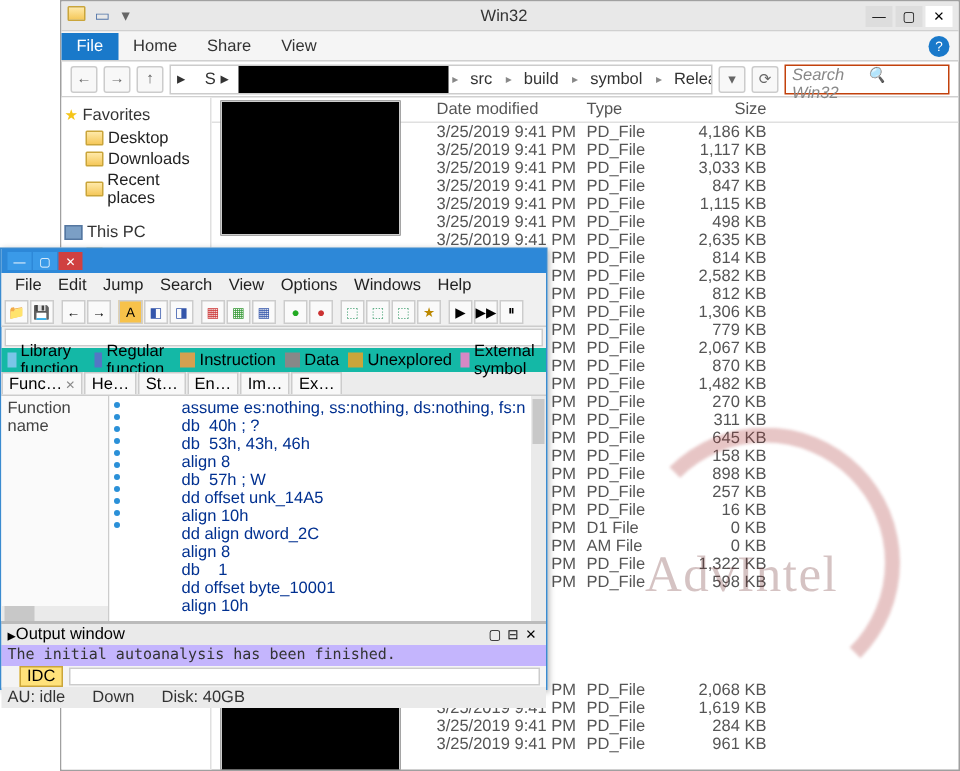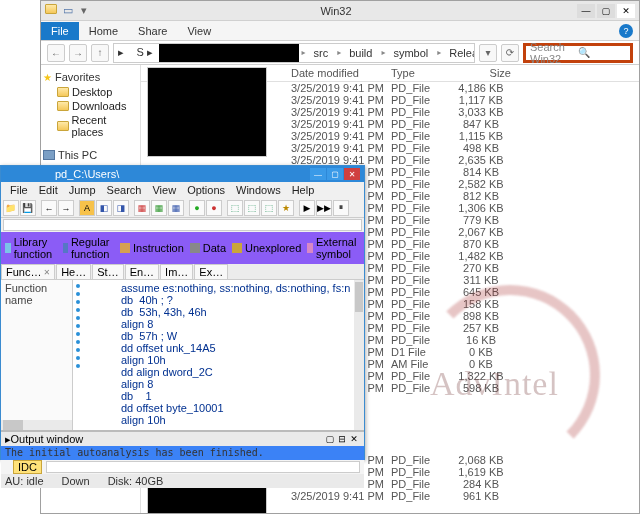--- a/index.html
+++ b/index.html
@@ -17,21 +17,21 @@
 .ribbon { height: 20px; background: #f5f5f5; display: flex; align-items: center; border-bottom: 1px solid #d0d0d0; }
 .ribbon-tab { padding: 3px 10px; color: #333; cursor: pointer; }
 .ribbon-tab.active { background: #1979ca; color: #fff; }
 .help-icon { margin-left: auto; margin-right: 6px; width: 14px; height: 14px; border-radius: 50%; background: #1979ca; color: #fff; text-align: center; line-height: 14px; font-size: 9px; }
 .navbar { height: 24px; display: flex; align-items: center; gap: 4px; padding: 2px 6px; border-bottom: 1px solid #d0d0d0; }
 .nav-btn { width: 18px; height: 18px; border: 1px solid #ccc; border-radius: 2px; display: flex; align-items: center; justify-content: center; font-size: 10px; color: #666; cursor: pointer; background: #f8f8f8; }
 .breadcrumb { flex: 1; height: 20px; border: 1px solid #ccc; display: flex; align-items: center; background: #fff; overflow: hidden; }
 .bc-redact { background: #000; height: 18px; flex: 0 0 140px; }
 .bc-seg { padding: 0 6px; color: #333; border-right: 1px solid transparent; white-space: nowrap; }
 .bc-arrow { color: #888; font-size: 8px; padding: 0 2px; }
-.search { width: 110px; height: 20px; border: 3px solid #c2410c; display: flex; align-items: center; padding: 0 4px; color: #888; }
+.search { width: 110px; height: 20px; border: 1px solid #c2410c; display: flex; padding: 0 4px; color: #888; font-style: italic; }
 .search span { flex: 1; }
 .mag { font-size: 10px; color: #999; }
 
 .body { display: flex; height: calc(100% - 64px); }
 .tree { width: 100px; border-right: 1px solid #e0e0e0; padding: 4px 2px; background: #fff; }
 .tree-group { margin-bottom: 8px; }
 .tree-head { color: #333; font-weight: 500; padding: 2px 0; display: flex; align-items: center; gap: 3px; }
 .tree-item { padding: 1px 0 1px 14px; color: #222; cursor: pointer; display: flex; align-items: center; gap: 3px; }
 .ticon { width: 12px; height: 10px; display: inline-block; }
 .star { color: #f5c518; font-size: 10px; }
@@ -42,41 +42,41 @@
 .cols { display: flex; color: #555; border-bottom: 1px solid #e0e0e0; padding: 2px 0; }
 .col-name { flex: 0 0 150px; padding-left: 8px; }
 .col-date { flex: 0 0 100px; }
 .col-type { flex: 0 0 60px; }
 .col-size { flex: 0 0 70px; text-align: right; padding-right: 10px; }
 .rows { position: relative; }
 .row { display: flex; align-items: center; height: 12px; color: #333; }
 .row .c-name { flex: 0 0 150px; padding-left: 8px; }
 .row .c-date { flex: 0 0 100px; color: #555; }
 .row .c-type { flex: 0 0 60px; color: #555; }
-.row .c-size { flex: 0 0 70px; text-align: center; color: #555; padding-right: 10px; }
+.row .c-size { flex: 0 0 70px; text-align: right; color: #555; padding-right: 10px; }
 .thumb-redact { position: absolute; left: 6px; top: 2px; width: 120px; height: 90px; background: #000; border: 1px solid #ccc; }
 .thumb-redact2 { position: absolute; left: 6px; top: 392px; width: 120px; height: 60px; background: #000; border: 1px solid #ccc; }
 
 .watermark { position: absolute; right: 19px; top: 260px; width: 220px; height: 140px; pointer-events: none; opacity: 0.28; }
 .watermark .ring { position: absolute; top: -40px; left: 20px; width: 180px; height: 180px; border: 10px solid #a33; border-radius: 50%; border-left-color: transparent; border-bottom-color: transparent; filter: blur(1px); }
 .watermark .txt { position: absolute; top: 40px; left: 30px; font-family: Georgia, serif; font-size: 34px; color: #6b2a2a; letter-spacing: 1px; }
 
 
 .ida { position: absolute; top: 165px; left: 0; width: 365px; height: 295px; background: #f0f0f0; border: 1px solid #3a8bd0; box-shadow: 1px 1px 4px rgba(0,0,0,0.3); }
 .ida-title { height: 16px; background: #2d88d8; color: #fff; display: flex; align-items: center; padding: 0 4px; font-size: 10px; }
 .ida-title .tt { flex: 1; padding-left: 50px; }
 .ida-win-ctl { display: flex; gap: 1px; }
 .ida-btn { width: 16px; height: 12px; background: #3a9ae8; display: flex; align-items: center; justify-content: center; font-size: 8px; cursor: pointer; }
 .ida-btn.close { background: #d04040; }
 .ida-menu { height: 16px; background: #f0f0f0; display: flex; align-items: center; gap: 1px; padding: 0 4px; font-size: 10px; color: #222; }
 .ida-menu span { padding: 0 5px; cursor: pointer; }
 .ida-tool { height: 20px; background: #f0f0f0; display: flex; align-items: center; gap: 1px; padding: 1px 2px; border-bottom: 1px solid #ccc; flex-wrap: nowrap; overflow: hidden; }
 .tbtn { width: 16px; height: 16px; border: 1px solid #ccc; background: #fafafa; display: flex; align-items: center; justify-content: center; font-size: 9px; cursor: pointer; }
 .tsep { width: 3px; }
-.ida-legend { height: 16px; background: #8b5cf6; display: flex; align-items: center; gap: 6px; padding: 16px 4px; font-size: 10px; }
+.ida-legend { height: 16px; background: #14b8a6; display: flex; align-items: center; gap: 6px; padding: 0 4px; font-size: 10px; }
 .leg { display: flex; align-items: center; gap: 3px; cursor: pointer; }
 .sw { width: 10px; height: 10px; display: inline-block; }
 .sw.lib { background: #7ac5e8; } .sw.reg { background: #5577c5; } .sw.ins { background: #d5a050; } .sw.dat { background: #888; } .sw.une { background: #caa53a; } .sw.ext { background: #d888c5; }
 .ida-tabs { height: 16px; background: #ececec; display: flex; align-items: center; font-size: 9px; border-bottom: 1px solid #ccc; overflow: hidden; }
 .itab { padding: 1px 4px; border: 1px solid #ccc; border-bottom: none; margin-right: 1px; background: #f8f8f8; display: flex; align-items: center; gap: 2px; cursor: pointer; white-space: nowrap; }
 .itab .x { font-size: 8px; color: #888; }
 .ida-body { display: flex; height: 150px; background: #fff; }
 .func-pane { width: 72px; border-right: 1px solid #ccc; background: #fafafa; font-size: 10px; position: relative; }
 .func-head { padding: 2px 4px; color: #444; }
 .func-scroll { position: absolute; bottom: 0; left: 0; right: 0; height: 10px; background: #eaeaea; display: flex; }
@@ -85,21 +85,21 @@
 .dl { white-space: pre; color: #003090; line-height: 12px; }
 .gutter { position: absolute; left: 0; top: 0; width: 10px; height: 100%; }
 .gdot { width: 4px; height: 4px; background: #2a90d8; border-radius: 50%; margin: 4px auto; }
 .dsb { position: absolute; right: 0; top: 0; width: 10px; height: 100%; background: #eaeaea; }
 .dsb .th2 { width: 8px; height: 30px; background: #c8c8c8; margin: 2px auto; }
 
 .outwin { border-top: 2px solid #bbb; }
 .out-head { height: 14px; background: #eaeaea; display: flex; align-items: center; font-size: 10px; padding: 0 4px; }
 .out-head .ot { flex: 1; }
 .out-head .oc { width: 12px; text-align: center; cursor: pointer; font-size: 9px; }
-.out-body { height: 14px; background: #3b82f6; font-family: Consolas, monospace; font-size: 10px; padding: 1px 4px; color: #333; }
+.out-body { height: 14px; background: #c4b5fd; font-family: Consolas, monospace; font-size: 10px; padding: 1px 4px; color: #333; }
 .idc-row { height: 14px; display: flex; align-items: center; font-size: 10px; background: #f4f4f4; }
 .idc-lbl { background: #ffe27a; padding: 0 4px; border: 1px solid #caa53a; margin-left: 12px; }
 .idc-inp { flex: 1; border: 1px solid #ccc; height: 12px; margin: 0 4px; background: #fff; }
 .status { height: 14px; background: #eaeaea; display: flex; align-items: center; font-size: 10px; padding: 1px 4px; gap: 18px; color: #333; }
 
 .left-edge { position: absolute; left: 0; top: 0; width: 40px; height: 165px; background: #fff; }
 </style>
 </head>
 <body>
 
@@ -414,21 +414,20 @@
       <div class="watermark">
         <div class="ring"></div>
         <div class="txt">AdvIntel</div>
       </div>
     </div>
   </div>
 </div>
 
 <div class="ida">
   <div class="ida-title">
-    <span class="tt">pd_C:\Users\</span>
     <div class="ida-win-ctl">
       <div class="ida-btn">—</div>
       <div class="ida-btn">▢</div>
       <div class="ida-btn close">✕</div>
     </div>
   </div>
   <div class="ida-menu">
     <span>File</span>
     <span>Edit</span>
     <span>Jump</span>

